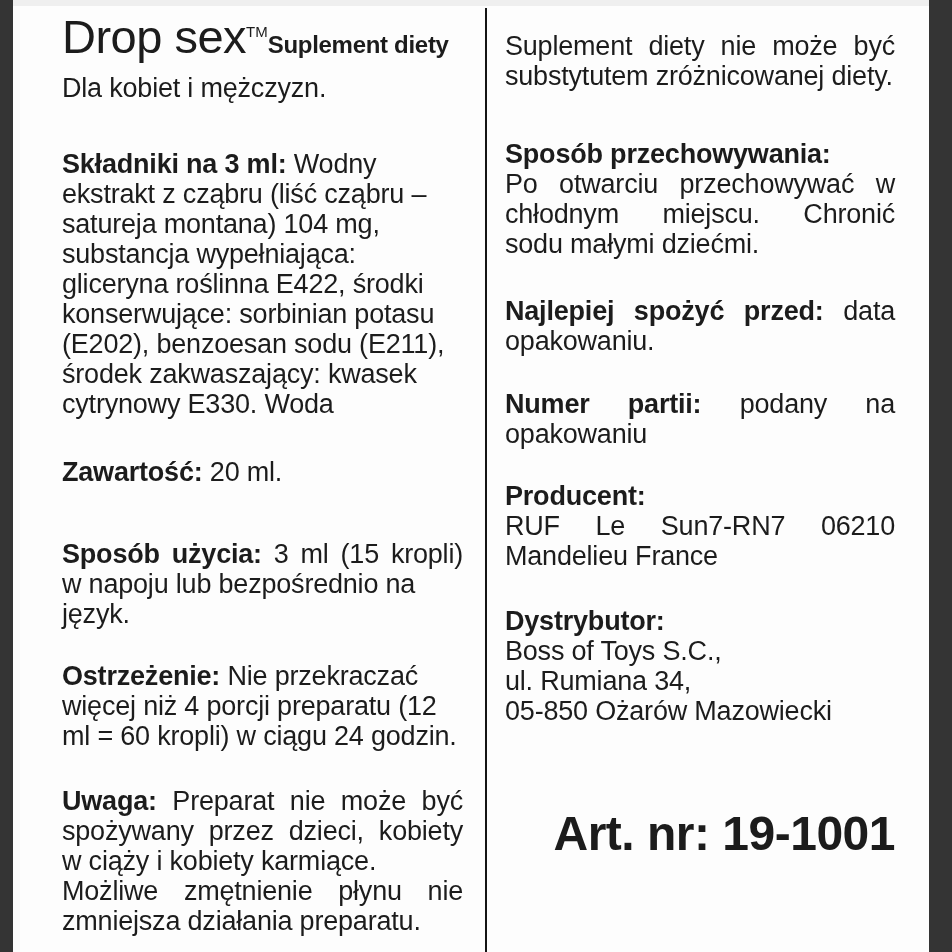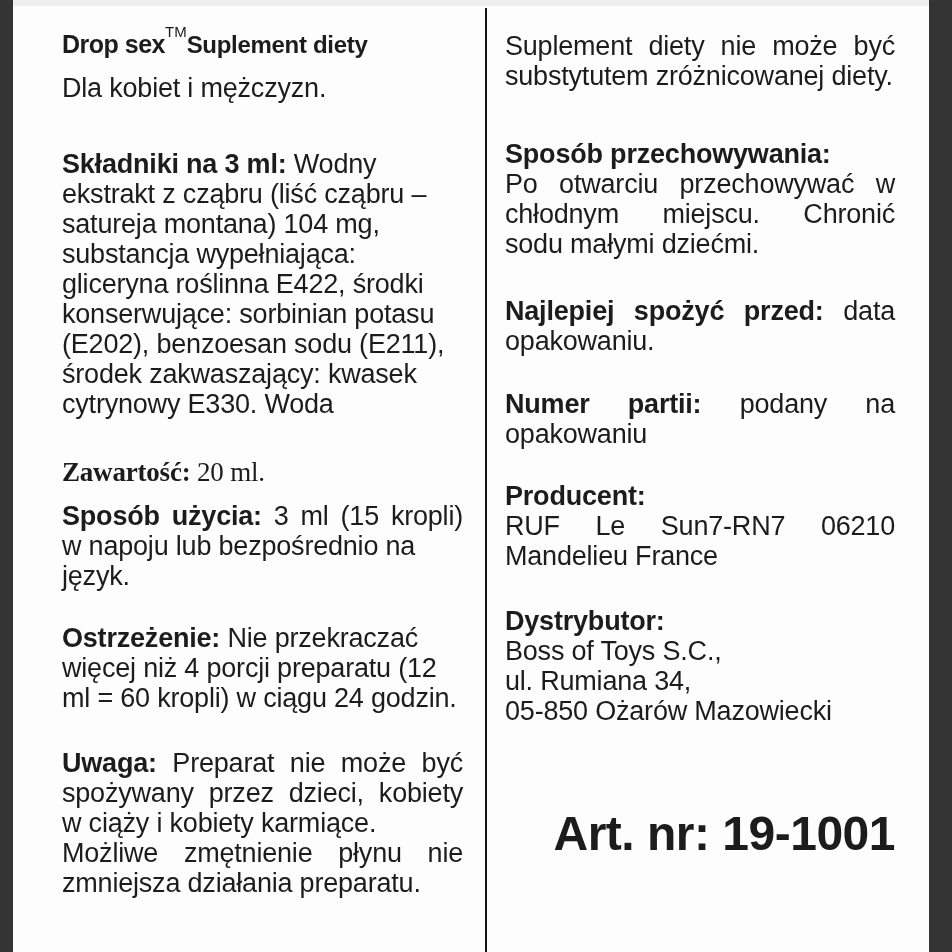--- a/index.html
+++ b/index.html
@@ -24,32 +24,32 @@
   }
   .divider {
     position: absolute; left: 485px; top: 8px; width: 2px; height: 944px;
     background: #141414;
   }
   .col { position: absolute; }
   .col-left  { left: 62px;  top: 11px; width: 401px; }
   .col-right { left: 505px; top: 31px; width: 390px; }
 
   .header-line { line-height: 42px; margin-bottom: 4px; white-space: nowrap; }
-  .brand { font-weight: bold; font-size: 25px; letter-spacing: -0.5px; }
+  .brand { font-weight: normal; font-size: 47px; letter-spacing: -0.5px; }
   .tm    { font-weight: normal; font-size: 15px; vertical-align: 16px; letter-spacing: 0; }
   .subtitle { font-weight: bold; font-size: 24px; letter-spacing: -0.3px; }
 
   .line { font-size: 27px; line-height: 30px; }
   .line.just { text-align: justify; text-align-last: justify; }
   .b { font-weight: bold; }
 
   
   .p-dla-kobiet      { margin-bottom: 46px; }
   .p-skladniki       { margin-bottom: 38px; }
-  .p-zawartosc       { margin-bottom: 14px; font-family: Liberation Serif, serif; }
+  .p-zawartosc       { margin-bottom: 52px; }
   .p-sposob-uzycia   { margin-bottom: 32px; }
   .p-ostrzezenie     { margin-bottom: 35px; }
   .p-uwaga           { margin-bottom: 18px; }
 
   .p-suplement-info  { margin-bottom: 48px; }
   .p-przechowywanie  { margin-bottom: 37px; }
   .p-najlepiej-spozyc{ margin-bottom: 33px; }
   .p-numer-partii    { margin-bottom: 32px; }
   .p-producent       { margin-bottom: 35px; }
   .p-dystrybutor     { margin-bottom: 82px; }

